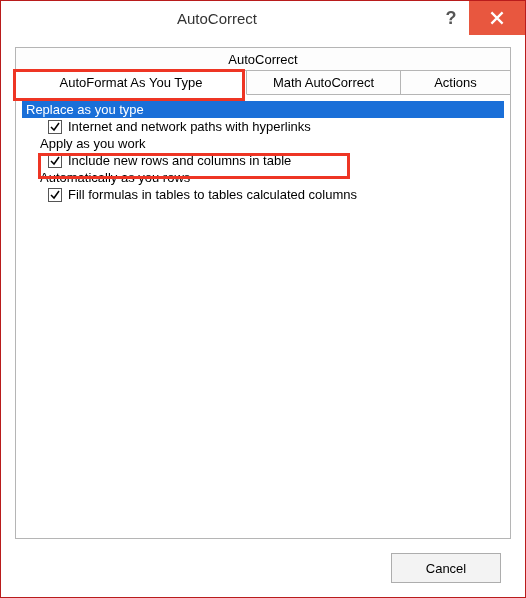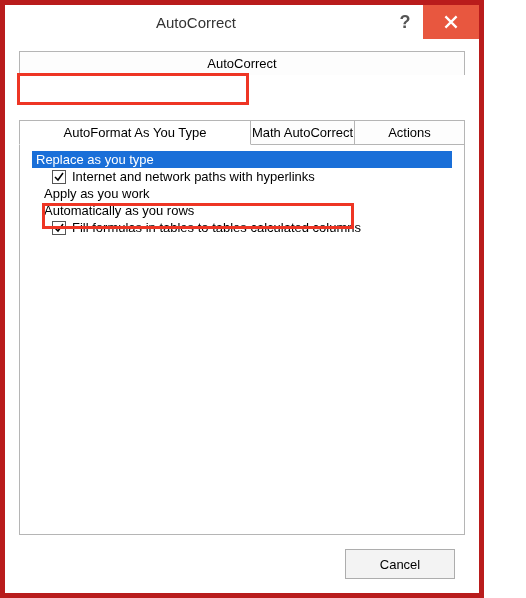--- a/index.html
+++ b/index.html
@@ -7,23 +7,23 @@
     padding: 0;
     width: 526px;
     height: 598px;
     font-family: "Segoe UI", Tahoma, sans-serif;
     font-size: 13px;
     background: #fff;
     color: #000;
     overflow: hidden;
   }
   .window {
-    width: 484px;
+    width: 526px;
     height: 598px;
-    border: 5px solid #b91c1c;
+    border: 1px solid #b91c1c;
     box-sizing: border-box;
     display: flex;
     flex-direction: column;
     background: #fff;
   }
   .titlebar {
     height: 34px;
     display: flex;
     align-items: center;
     background: #fff;
@@ -80,21 +80,20 @@
   }
   .tab-row.top .tab {
     flex: 1;
     border-bottom: none;
   }
   .tab-row.bottom {
     margin-top: -1px;
   }
   .tab-row.bottom .tab {
     border-top: 1px solid #b5b5b5;
-    margin-top: 46px;
   }
   .tab.active {
     background: #fff;
     border-bottom: 1px solid #fff;
     z-index: 2;
   }
   .tab-b1 { width: 232px; }
   .tab-b2 { width: 110px; border-left: none; }
   .tab-b3 { flex: 1; border-left: none; }
   .highlight-tab {
@@ -115,21 +114,21 @@
     background: #fff;
     padding: 6px 4px;
     position: relative;
     overflow: hidden;
   }
   .section-header {
     background: #1a6fd8;
     color: #fff;
     padding: 1px 4px;
     font-size: 13px;
-    margin: 0 8px;
+    margin: 0 2px;
   }
   .section-plain {
     padding: 1px 4px;
     font-size: 13px;
     margin: 0 16px;
   }
   .chk-row {
     display: flex;
     align-items: center;
     padding: 1px 0 1px 28px;
@@ -217,20 +216,28 @@
       <div class="chk-row">
         <span class="chk">
           <svg viewBox="0 0 10 10">
               <path d="M1 5 L4 8 L9 1" stroke="#000" stroke-width="1.5" fill="none"></path>
             </svg>
         </span>
         <span>Internet and network paths with hyperlinks</span>
       </div>
 
       <div class="section-plain">Apply as you work</div>
+      <div class="chk-row">
+        <span class="chk">
+          <svg viewBox="0 0 10 10">
+              <path d="M1 5 L4 8 L9 1" stroke="#000" stroke-width="1.5" fill="none"></path>
+            </svg>
+        </span>
+        <span>Include new rows and columns in table</span>
+      </div>
 
       <div class="section-plain">Automatically as you rows</div>
       <div class="chk-row">
         <span class="chk">
           <svg viewBox="0 0 10 10">
               <path d="M1 5 L4 8 L9 1" stroke="#000" stroke-width="1.5" fill="none"></path>
             </svg>
         </span>
         <span>Fill formulas in tables to tables calculated columns</span>
       </div>

